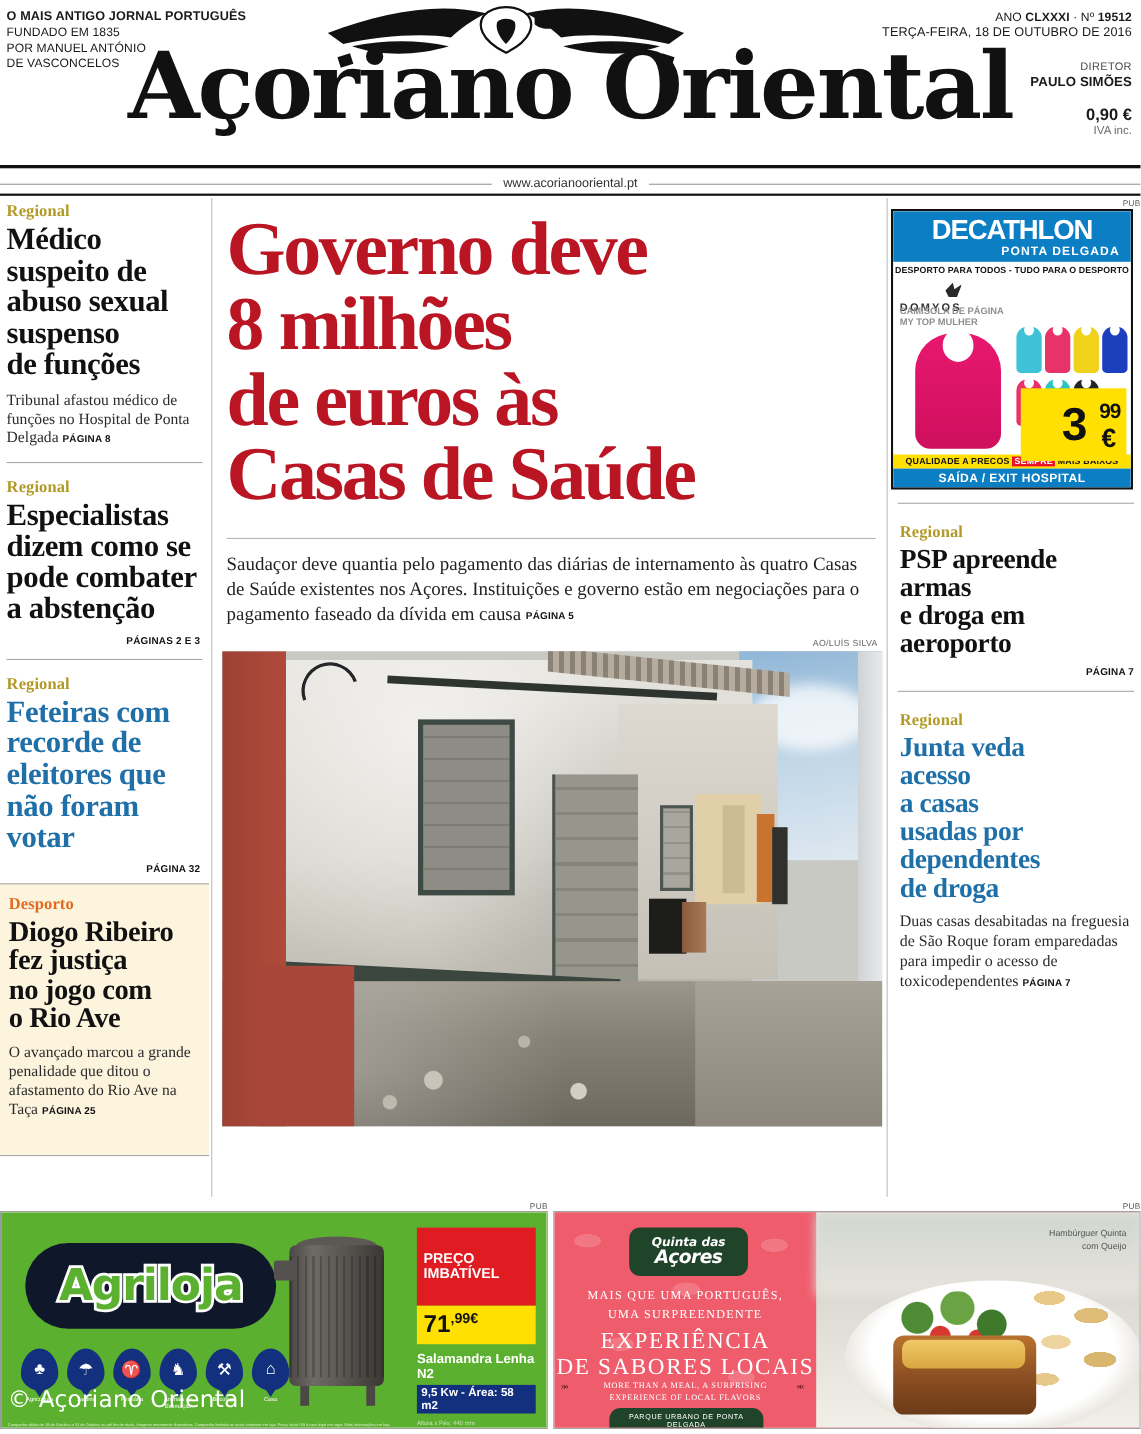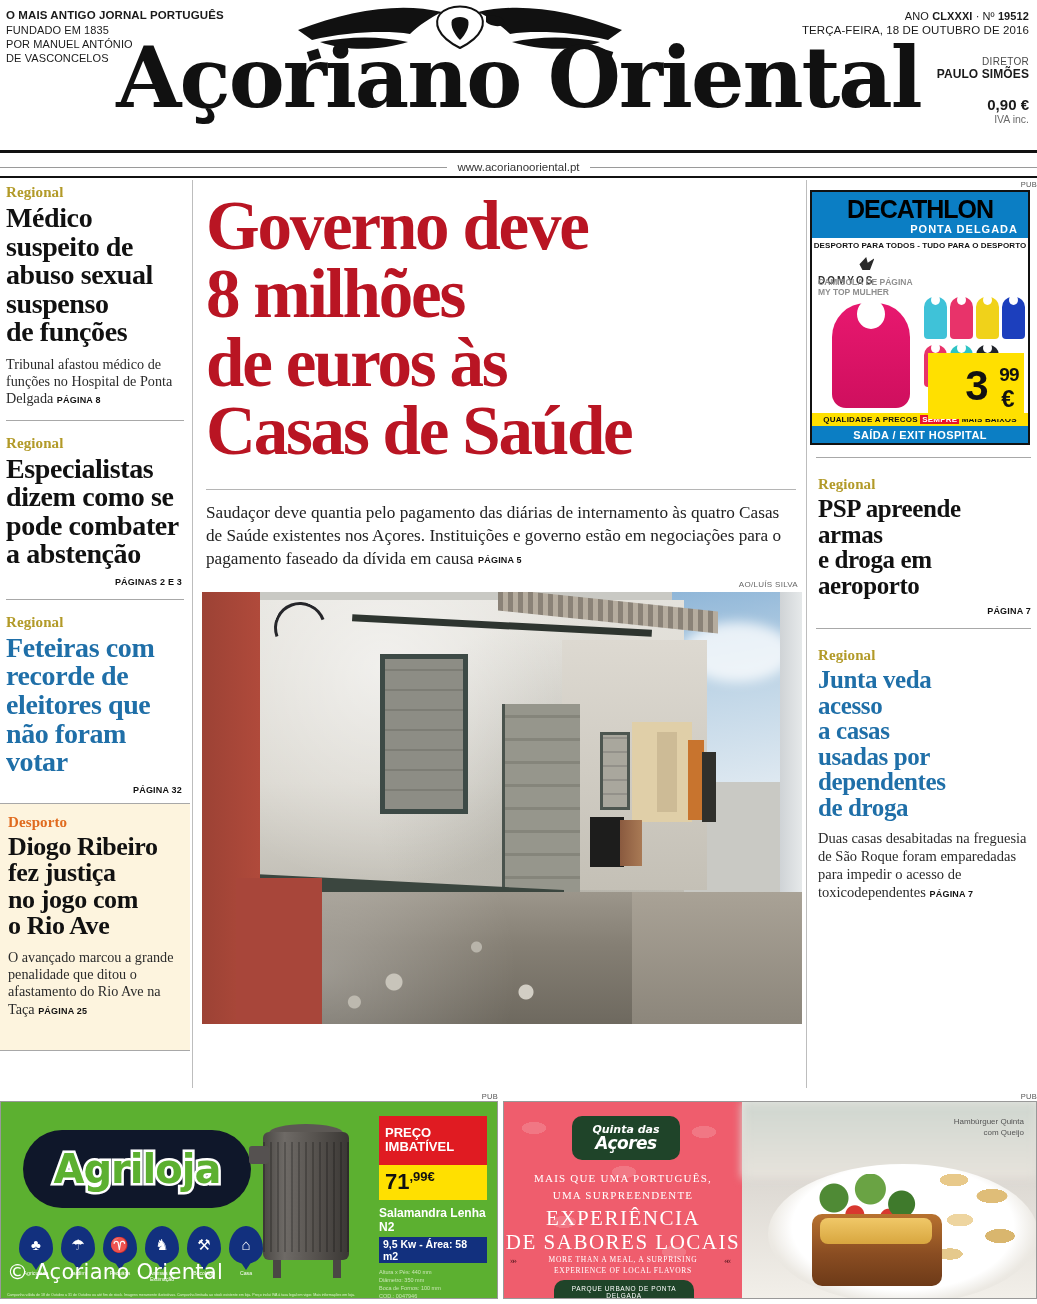--- a/index.html
+++ b/index.html
@@ -203,21 +203,21 @@
     font-family:"Liberation Sans", sans-serif; font-size:7.5px; color:#555;
     text-align:right; letter-spacing:.3px;
   }
   .ad-dec {
     width:220px; height:255px; margin-top:1px; border:2px solid #111;
     background:#fff; position:relative; overflow:hidden;
   }
   .dec-top { background:#0b7ec4; padding:5px 6px 3px 6px; position:relative; }
   .dec-brand {
     font-family:"Liberation Sans", sans-serif; font-weight:bold;
-    font-size:25px; color:#000000; letter-spacing:-1px; text-align:center; line-height:1;
+    font-size:25px; color:#ffffff; letter-spacing:-1px; text-align:center; line-height:1;
   }
   .dec-sub {
     font-family:"Liberation Sans", sans-serif; font-weight:bold;
     font-size:11px; color:#fff; letter-spacing:1px; text-align:right;
     margin-top:1px; padding-right:4px;
   }
   .dec-slog {
     font-family:"Liberation Sans", sans-serif; font-weight:bold;
     font-size:8px; color:#111; text-align:center; padding:3px 0 3px 0;
     background:#fff; letter-spacing:.1px;
@@ -300,21 +300,21 @@
     background:linear-gradient(90deg,#4a4744 0%,#6e6a66 25%,#57534f 60%,#3a3734 100%);
     border-radius:6px; }
   .stove-lines { position:absolute; left:16px; top:24px; width:86px; height:110px;
     background:repeating-linear-gradient(90deg,rgba(0,0,0,.22) 0 2px, transparent 2px 7px); }
   .stove-top { position:absolute; left:22px; top:6px; width:74px; height:18px;
     background:#5c5854; border-radius:50%; }
   .stove-pipe { position:absolute; left:2px; top:28px; width:20px; height:18px;
     background:#555150; border-radius:3px; }
   .stove-leg { position:absolute; bottom:0; width:8px; height:18px; background:#4a4744; }
   .agri-price { position:absolute; left:378px; top:14px; width:108px; }
-  .ap-red { background:#e01b22; color:#fff; padding:10px 6px;
+  .ap-red { background:#e01b22; color:#fff; padding:21px 6px;
     font-family:"Liberation Sans", sans-serif; font-weight:bold; font-size:13px; line-height:1.1; }
   .ap-yellow { background:#ffe000; padding:4px 6px 5px 6px;
     font-family:"Liberation Sans", sans-serif; font-weight:bold; font-size:22px; color:#111; }
   .ap-yellow sup { font-size:13px; }
   .ap-t1 { color:#fff; font-family:"Liberation Sans", sans-serif; font-weight:bold;
     font-size:12px; margin-top:6px; }
   .ap-t2 { color:#fff; background:#12307e; display:inline-block; padding:1px 4px; margin-top:3px;
     font-family:"Liberation Sans", sans-serif; font-weight:bold; font-size:10.5px; }
   .ap-spec { color:#c9e6b6; font-family:"Liberation Sans", sans-serif; font-size:5.5px;
     line-height:1.45; margin-top:5px; }

